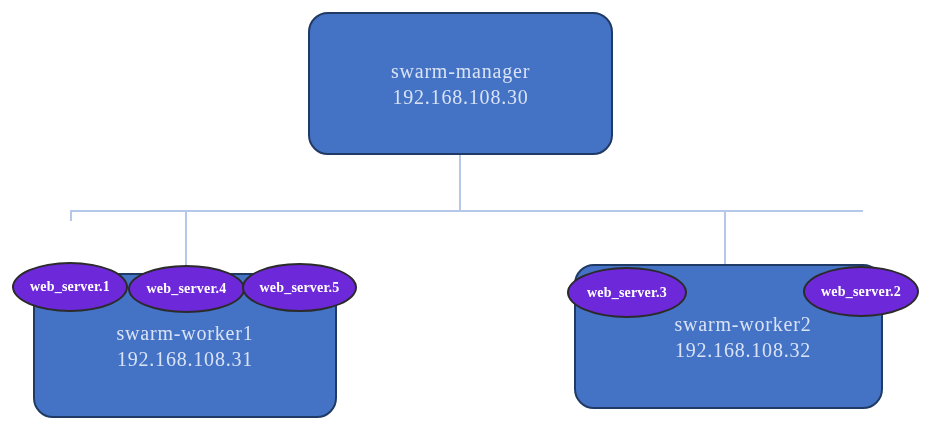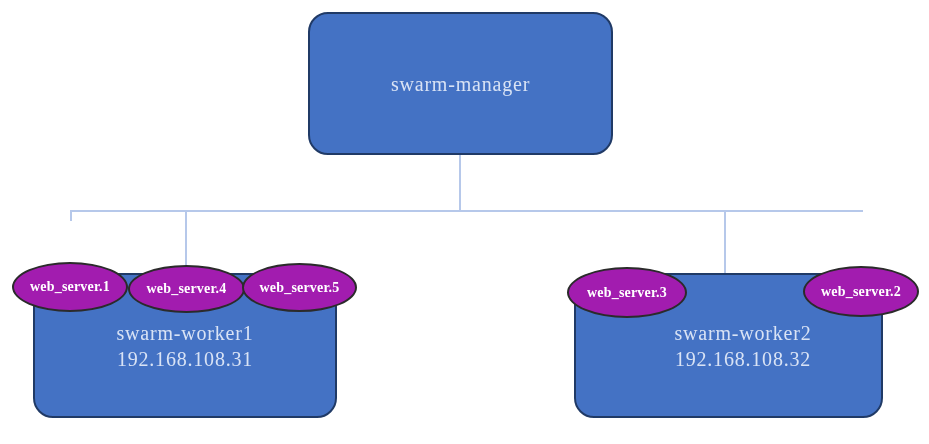--- a/index.html
+++ b/index.html
@@ -32,26 +32,26 @@
     align-items: center;
     justify-content: center;
     font-size: 20px;
     line-height: 26px;
     letter-spacing: 0.8px;
     z-index: 2;
     text-align: center;
   }
   .node-manager { left: 308px; top: 12px;  width: 305px; height: 143px; }
   .node-worker1 { left: 33px;  top: 273px; width: 304px; height: 145px; }
-  .node-worker2 { left: 574px; top: 273px; width: 309px; height: 145px; padding-left: 29px; }
+  .node-worker2 { left: 574px; top: 264px; width: 309px; height: 145px; padding-left: 29px; }
 
   .service {
     position: absolute;
     box-sizing: border-box;
-    background: #a21caf;
+    background: #6d28d9;
     border: 2px solid #2b2b2b;
     border-radius: 50%;
     color: #ffffff;
     font-weight: bold;
     font-size: 14px;
     letter-spacing: 0.2px;
     display: flex;
     align-items: center;
     justify-content: center;
     z-index: 3;
@@ -75,20 +75,21 @@
 <div class="canvas">
 
   <div class="line line-manager-drop"></div>
   <div class="line line-bus"></div>
   <div class="line line-left-tick"></div>
   <div class="line line-worker1-drop"></div>
   <div class="line line-worker2-drop"></div>
 
   <div class="node node-manager">
     <div>swarm-manager</div>
+    <div>192.168.108.30</div>
   </div>
 
   <div class="node node-worker1">
     <div>swarm-worker1</div>
     <div>192.168.108.31</div>
   </div>
 
   <div class="node node-worker2">
     <div>swarm-worker2</div>
     <div>192.168.108.32</div>

